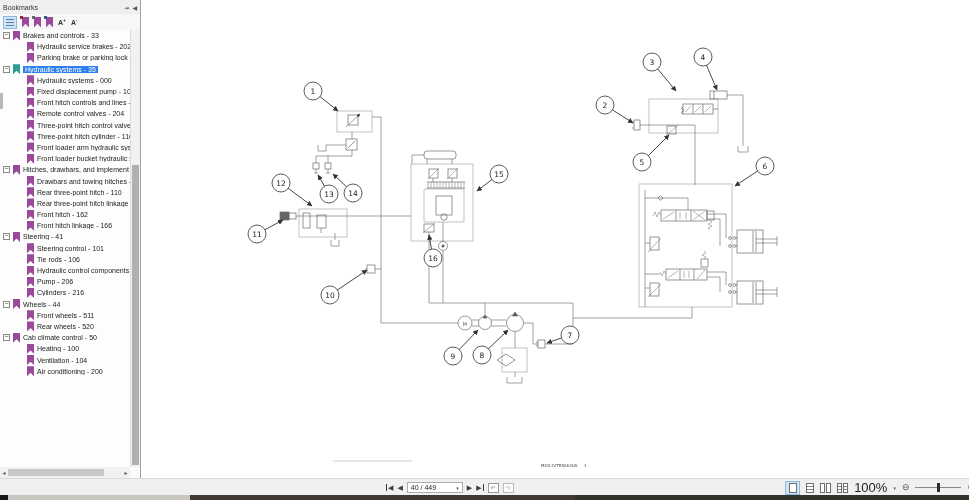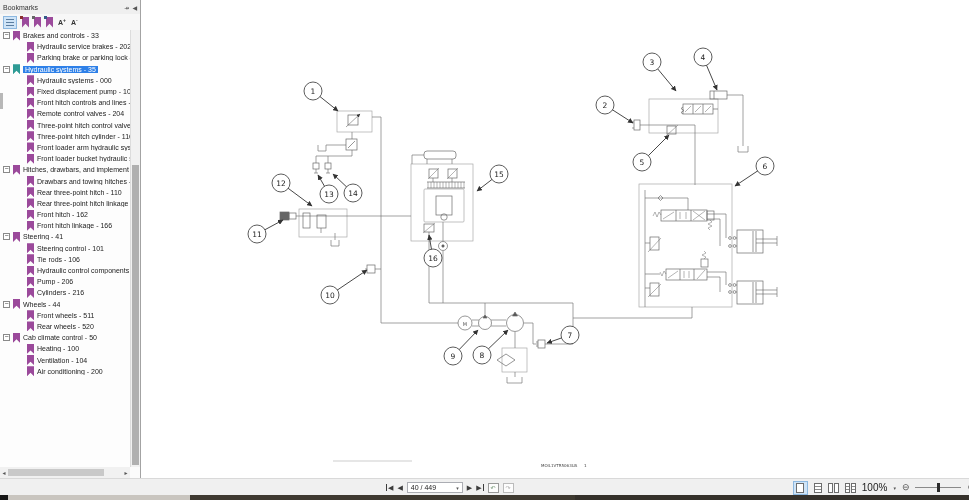--- a/index.html
+++ b/index.html
@@ -70,21 +70,21 @@
   .hist-ic{width:11px;height:10px;border:1px solid #9a9a9a;background:#fdfdfd;box-sizing:border-box;
            font-size:6px;line-height:8px;text-align:center;color:#6b8f6b;}
   .hist-ic.dim{color:#aaa;border-color:#bbb;}
   .view-group{position:absolute;right:-6px;top:0;height:17px;display:flex;align-items:center;gap:6px;}
   .lay-sel{width:15px;height:14px;background:#cfe4f7;border:1px solid #8db8e0;box-sizing:border-box;
            display:flex;align-items:center;justify-content:center;}
   .pg-ic{width:8px;height:10px;border:1px solid #6d6d6d;background:#fff;box-sizing:border-box;}
   .pg-ic.lines{background:repeating-linear-gradient(#fff 0 2px,#8a8a8a 2px 3px);}
   .pg-two{display:flex;gap:1px;}
   .pg-two .pg-ic{width:5px;}
-  .zoom-label{font-size:10px;color:#222;text-align:right;}
+  .zoom-label{font-size:13px;color:#222;text-align:right;}
   .zcaret{font-size:5px;color:#555;}
   .zminus,.zplus{font-size:9px;color:#555;line-height:1;}
   .zslider{position:relative;width:46px;height:9px;}
   .zslider .track{position:absolute;left:0;right:0;top:4px;height:1px;background:#8a8a8a;}
   .zslider .thumb{position:absolute;left:22px;top:0;width:3px;height:9px;background:#2b2b2b;}
 
   
   .taskstrip{position:absolute;left:0;top:495px;width:969px;height:5px;background:#3f3a31;}
   .taskstrip .blk{position:absolute;left:0;top:0;width:8px;height:5px;background:#161616;}
   .taskstrip .lite{position:absolute;left:8px;top:0;width:182px;height:5px;background:#c9c5bf;}

